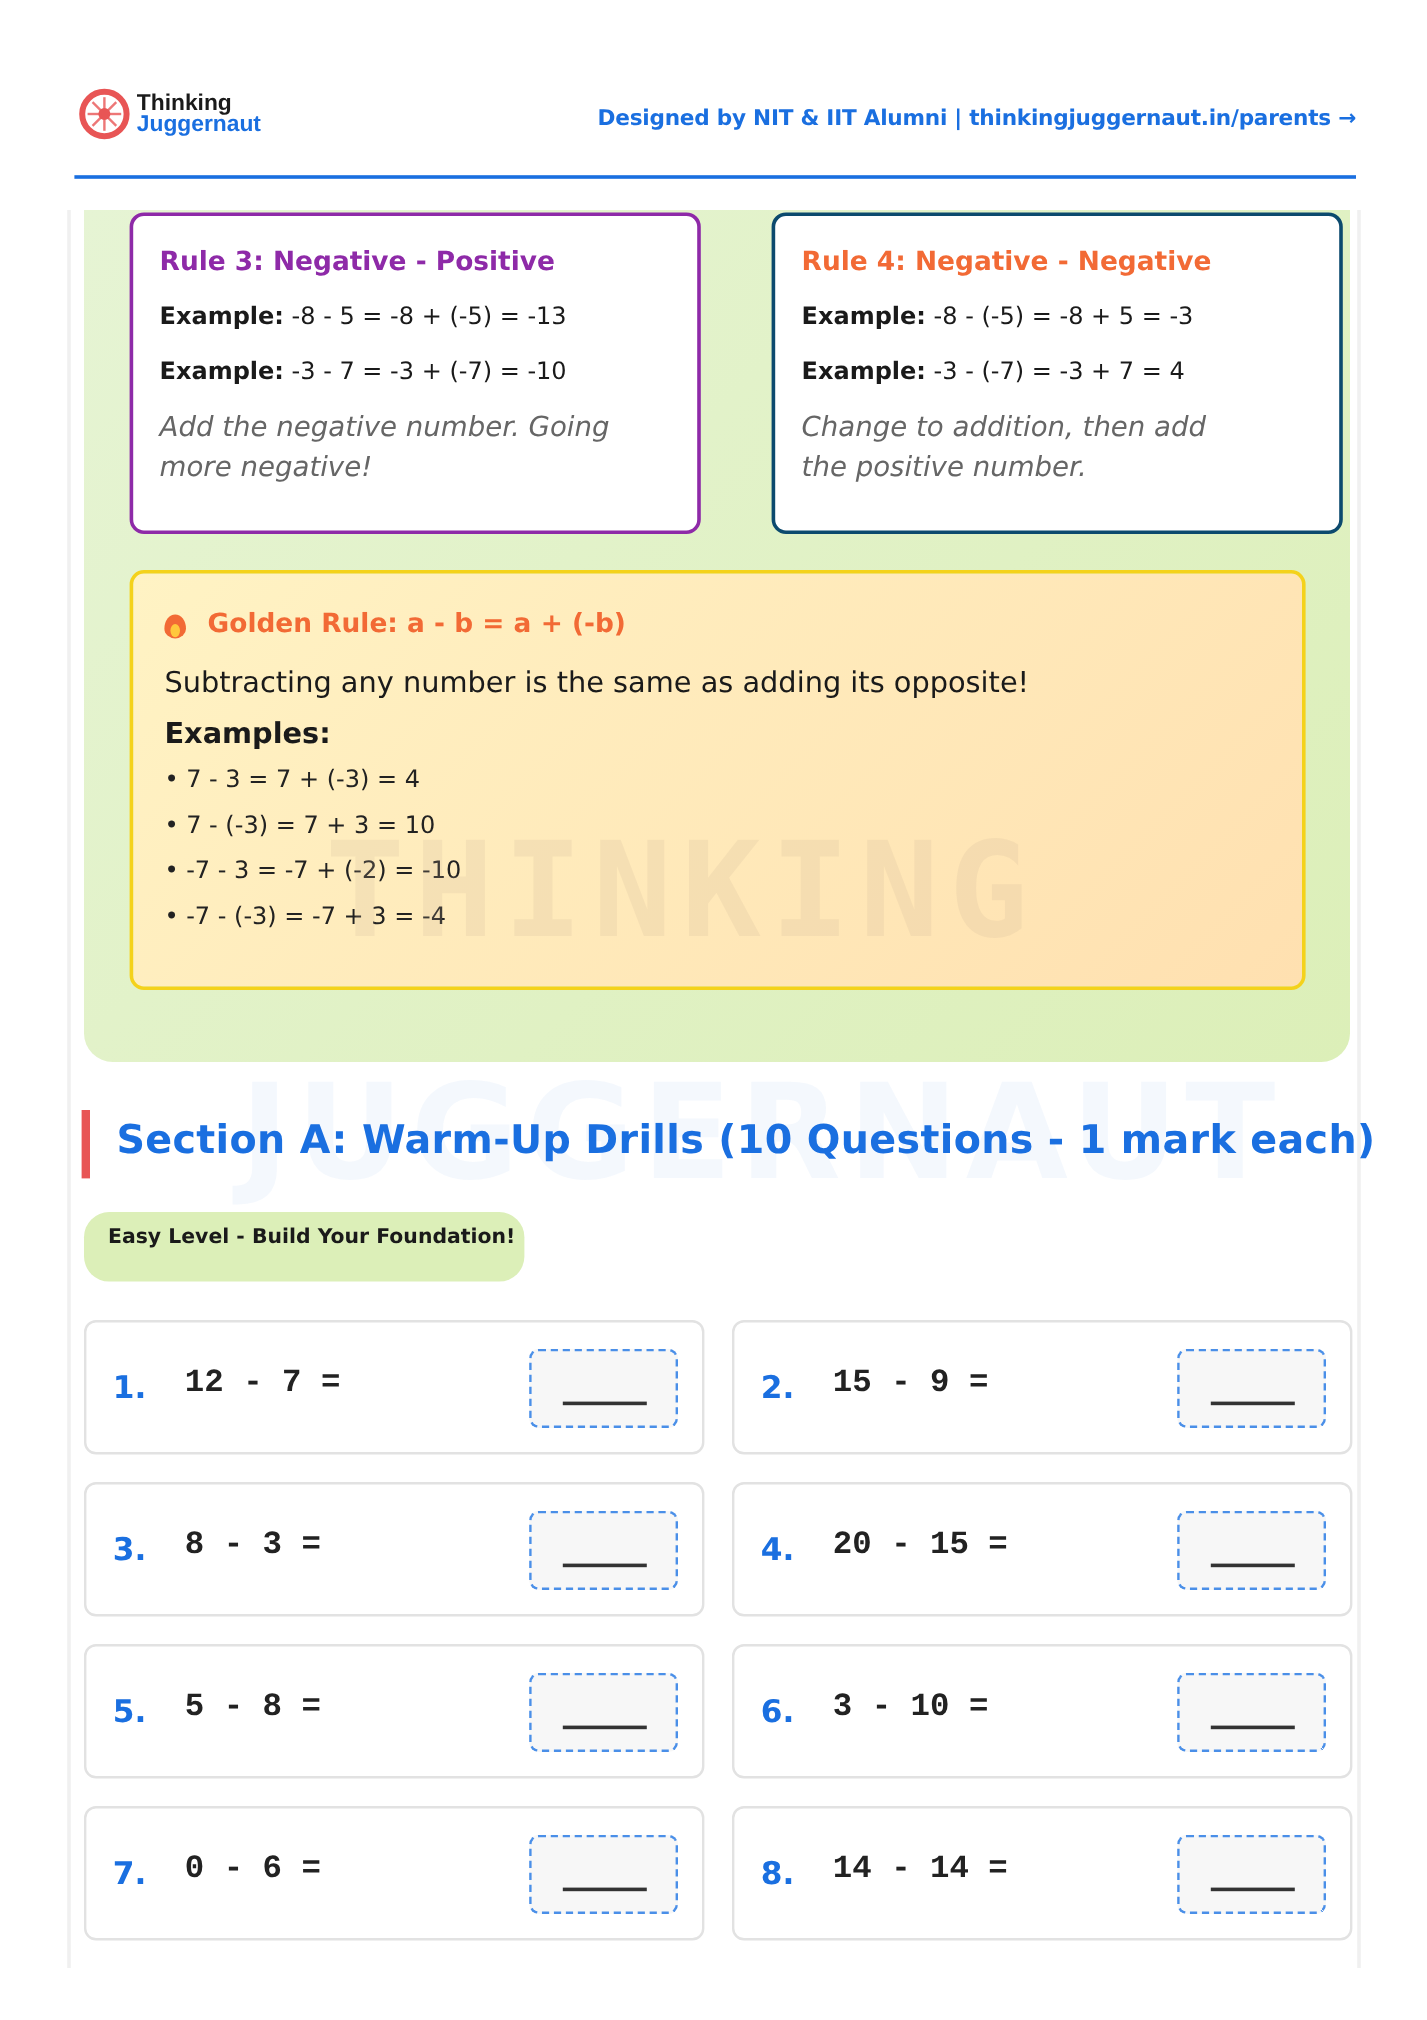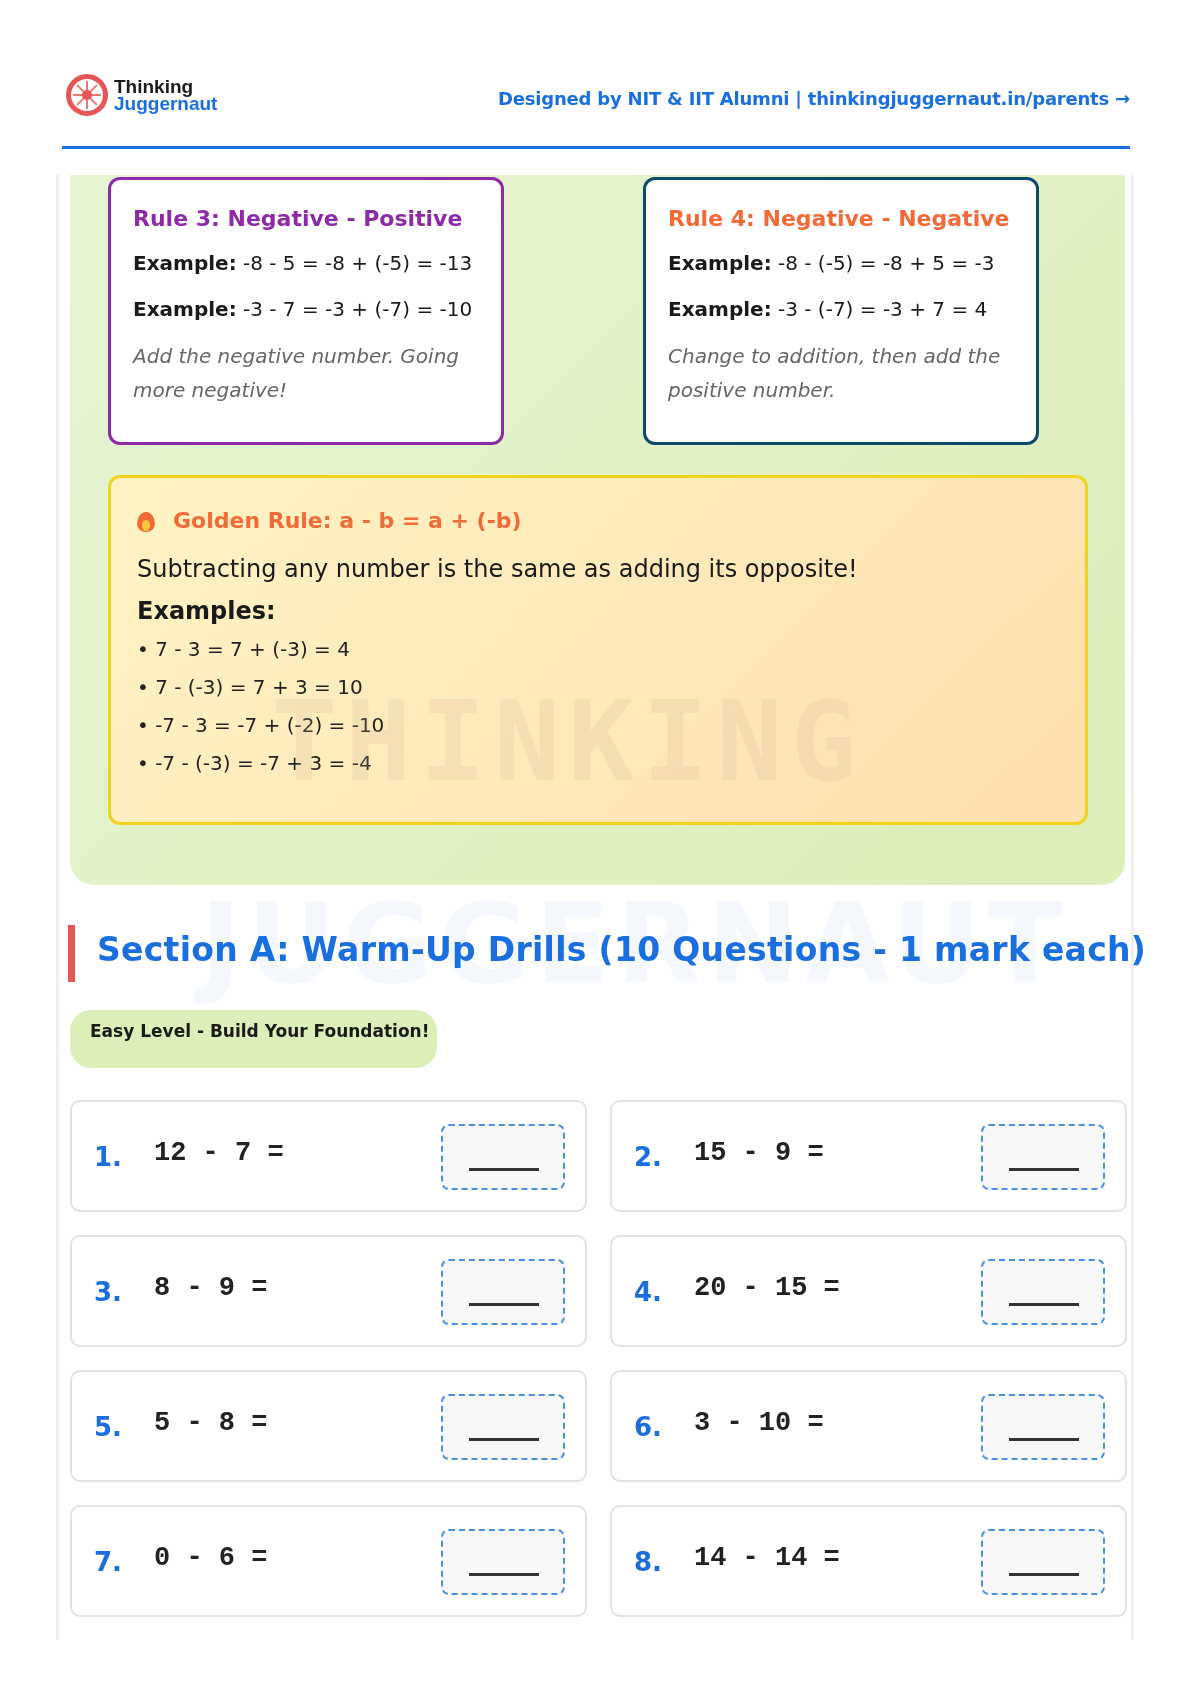--- a/index.html
+++ b/index.html
@@ -14,29 +14,29 @@
   .logo-text { margin-left: 6px; line-height: 17px; font-weight: bold; font-family: "Liberation Sans", sans-serif; }
   .logo-text .l1 { color: #1a1a1a; font-size: 19px; display: block; }
   .logo-text .l2 { color: #1a6fe0; font-size: 19px; display: block; }
   .tagline { position: absolute; right: 0; top: 18px; font-size: 18px; font-weight: bold; color: #1a6fe0; font-family: "DejaVu Sans", sans-serif; letter-spacing: -0.2px; }
   .header-rule { position: absolute; left: 0; top: 76px; width: 1068px; height: 3px; background: #1a6fe0; }
 
   .page { position: absolute; left: 56px; top: 175px; width: 1078px; height: 1465px; border-left: 3px solid #f0f0f0; border-right: 3px solid #f0f0f0; }
 
   .green-box { position: absolute; left: 70px; top: 175px; width: 1055px; height: 710px; background: linear-gradient(135deg, #e6f4d4 0%, #dcefb8 100%); border-radius: 0 0 24px 24px; }
 
-  .rule-card { position: absolute; top: 177px; height: 268px; width: 396px; background: #fff; border-radius: 12px; padding: 26px 22px 0 22px; }
+  .rule-card { position: absolute; top: 177px; height: 268px; width: 476px; background: #fff; border-radius: 12px; padding: 26px 22px 0 22px; }
   .rule-card.purple { left: 108px; border: 3px solid #8e2aa8; }
   .rule-card.orange { left: 643px; border: 3px solid #0c4a6e; }
   .rule-title { font-size: 22px; font-weight: bold; margin-bottom: 20px; }
   .purple .rule-title { color: #8e2aa8; }
   .orange .rule-title { color: #f26a35; }
   .example { font-size: 20px; margin-bottom: 22px; color: #1a1a1a; }
   .example b { font-weight: bold; }
-  .note { font-size: 20px; font-style: italic; color: #666; line-height: 34px; margin-top: -4px; }
+  .note { font-size: 23px; font-style: italic; color: #666; line-height: 34px; margin-top: -4px; }
 
   .golden { position: absolute; left: 108px; top: 475px; width: 980px; height: 350px; border: 3px solid #f4d21b; border-radius: 12px; background: linear-gradient(135deg, #fff3c4 0%, #ffe0b0 100%); padding: 30px 26px; overflow: hidden; }
   .golden-title { font-size: 22px; font-weight: bold; color: #f26a35; display: flex; align-items: center; margin-bottom: 22px; }
   .fire { width: 18px; height: 22px; margin-right: 18px; position: relative; }
   .fire::before { content: ""; position: absolute; left: 0; top: 2px; width: 18px; height: 20px; background: #f26a35; border-radius: 50% 50% 50% 50% / 60% 60% 40% 40%; }
   .fire::after { content: ""; position: absolute; left: 5px; top: 10px; width: 8px; height: 11px; background: #ffc83d; border-radius: 50%; }
   .golden p { font-size: 24px; color: #1a1a1a; margin-bottom: 14px; }
   .golden .ex-label { font-weight: bold; margin-bottom: 12px; }
   .golden .bullet { font-size: 20px; margin-bottom: 14px; }
   .watermark1 { position: absolute; left: 160px; top: 200px; font-size: 110px; font-weight: bold; color: rgba(200,180,150,.18); letter-spacing: 8px; font-family: "DejaVu Sans Mono", monospace; pointer-events: none; }
@@ -123,21 +123,21 @@
 <div class="q-card" style="left:610px; top:1100px;">
   <span class="q-num">2.</span>
   <span class="q-expr">15 - 9 =</span>
   <div class="answer-box">
       <span class="blank"></span>
     </div>
 </div>
 
 <div class="q-card" style="left:70px; top:1235px;">
   <span class="q-num">3.</span>
-  <span class="q-expr">8 - 9 =</span>
+  <span class="q-expr">8 - 3 =</span>
   <div class="answer-box">
       <span class="blank"></span>
     </div>
 </div>
 <div class="q-card" style="left:610px; top:1235px;">
   <span class="q-num">4.</span>
   <span class="q-expr">20 - 15 =</span>
   <div class="answer-box">
       <span class="blank"></span>
     </div>

